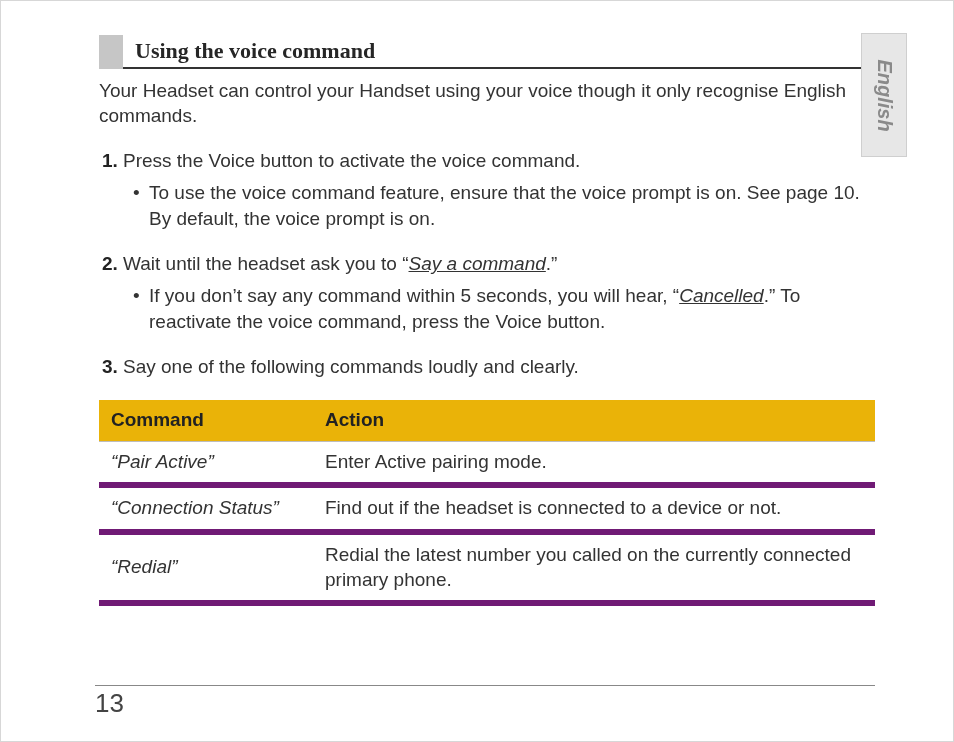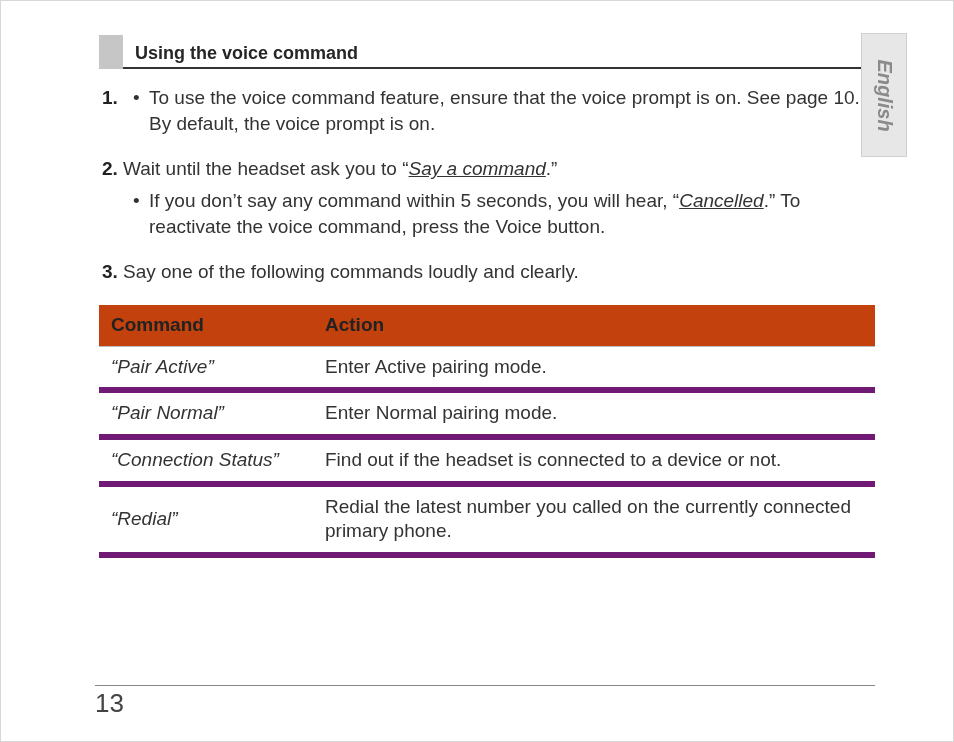--- a/index.html
+++ b/index.html
@@ -58,23 +58,24 @@
   }
   .sec-title-wrap {
     flex: 1;
     border-bottom: 2px solid #333;
     padding-left: 12px;
     display: flex;
     align-items: flex-end;
     padding-bottom: 3px;
   }
   .sec-title {
-    font-size: 18px;
+    font-size: 22px;
     font-weight: bold;
     color: #262626;
+    font-family: Liberation Serif, serif;
   }
 
   .intro {
     font-size: 19px;
     line-height: 1.3;
     margin: 8px 0 20px 0;
   }
   ol.steps {
     padding-left: 24px;
     margin: 0;
@@ -115,21 +116,21 @@
     font-size: 19px;
   }
   table.cmds th, table.cmds td {
     text-align: left;
     padding: 8px 12px;
     border-bottom: 6px solid #701a75;
     vertical-align: middle;
     line-height: 1.3;
   }
   table.cmds th {
-    background: #c2410c;
+    background: #eab308;
     font-weight: bold;
     color: #222;
     border-bottom: 1px solid #bdbdbd;
     margin-top: 47px;
   }
   table.cmds td.cmd { width: 190px; font-style: italic; }
 
   .pagenum {
     position: absolute;
     right: 78px;
@@ -151,23 +152,25 @@
     <span>English</span>
   </div>
 
   <div class="sec-head">
     <div class="sec-block"></div>
     <div class="sec-title-wrap">
       <span class="sec-title">Using the voice command</span>
     </div>
   </div>
 
+  <p class="intro">Your Headset can control your Handset using your voice though it only recognise English commands.</p>
 
   <ol class="steps">
     <li>
+      <span>Press the Voice button to activate the voice command.</span>
       <ul class="sub">
         <li>To use the voice command feature, ensure that the voice prompt is on. See page 10. By default, the voice prompt is on.</li>
       </ul>
     </li>
     <li>
       <span>Wait until the headset ask you to “</span><span class="it">Say a command</span><span>.”</span>
       <ul class="sub">
         <li><span>If you don’t say any command within 5 seconds, you will hear, “</span><span class="it">Cancelled</span><span>.” To reactivate the voice command, press the Voice button.</span></li>
       </ul>
     </li>
@@ -182,24 +185,20 @@
         <th>Command</th>
         <th>Action</th>
       </tr>
     </thead>
     <tbody>
       <tr>
         <td class="cmd">“Pair Active”</td>
         <td>Enter Active pairing mode.</td>
       </tr>
       <tr>
-        <td class="cmd">“Pair Normal”</td>
-        <td>Enter Normal pairing mode.</td>
-      </tr>
-      <tr>
         <td class="cmd">“Connection Status”</td>
         <td>Find out if the headset is connected to a device or not.</td>
       </tr>
       <tr>
         <td class="cmd">“Redial”</td>
         <td>Redial the latest number you called on the currently connected primary phone.</td>
       </tr>
     </tbody>
   </table>
 

